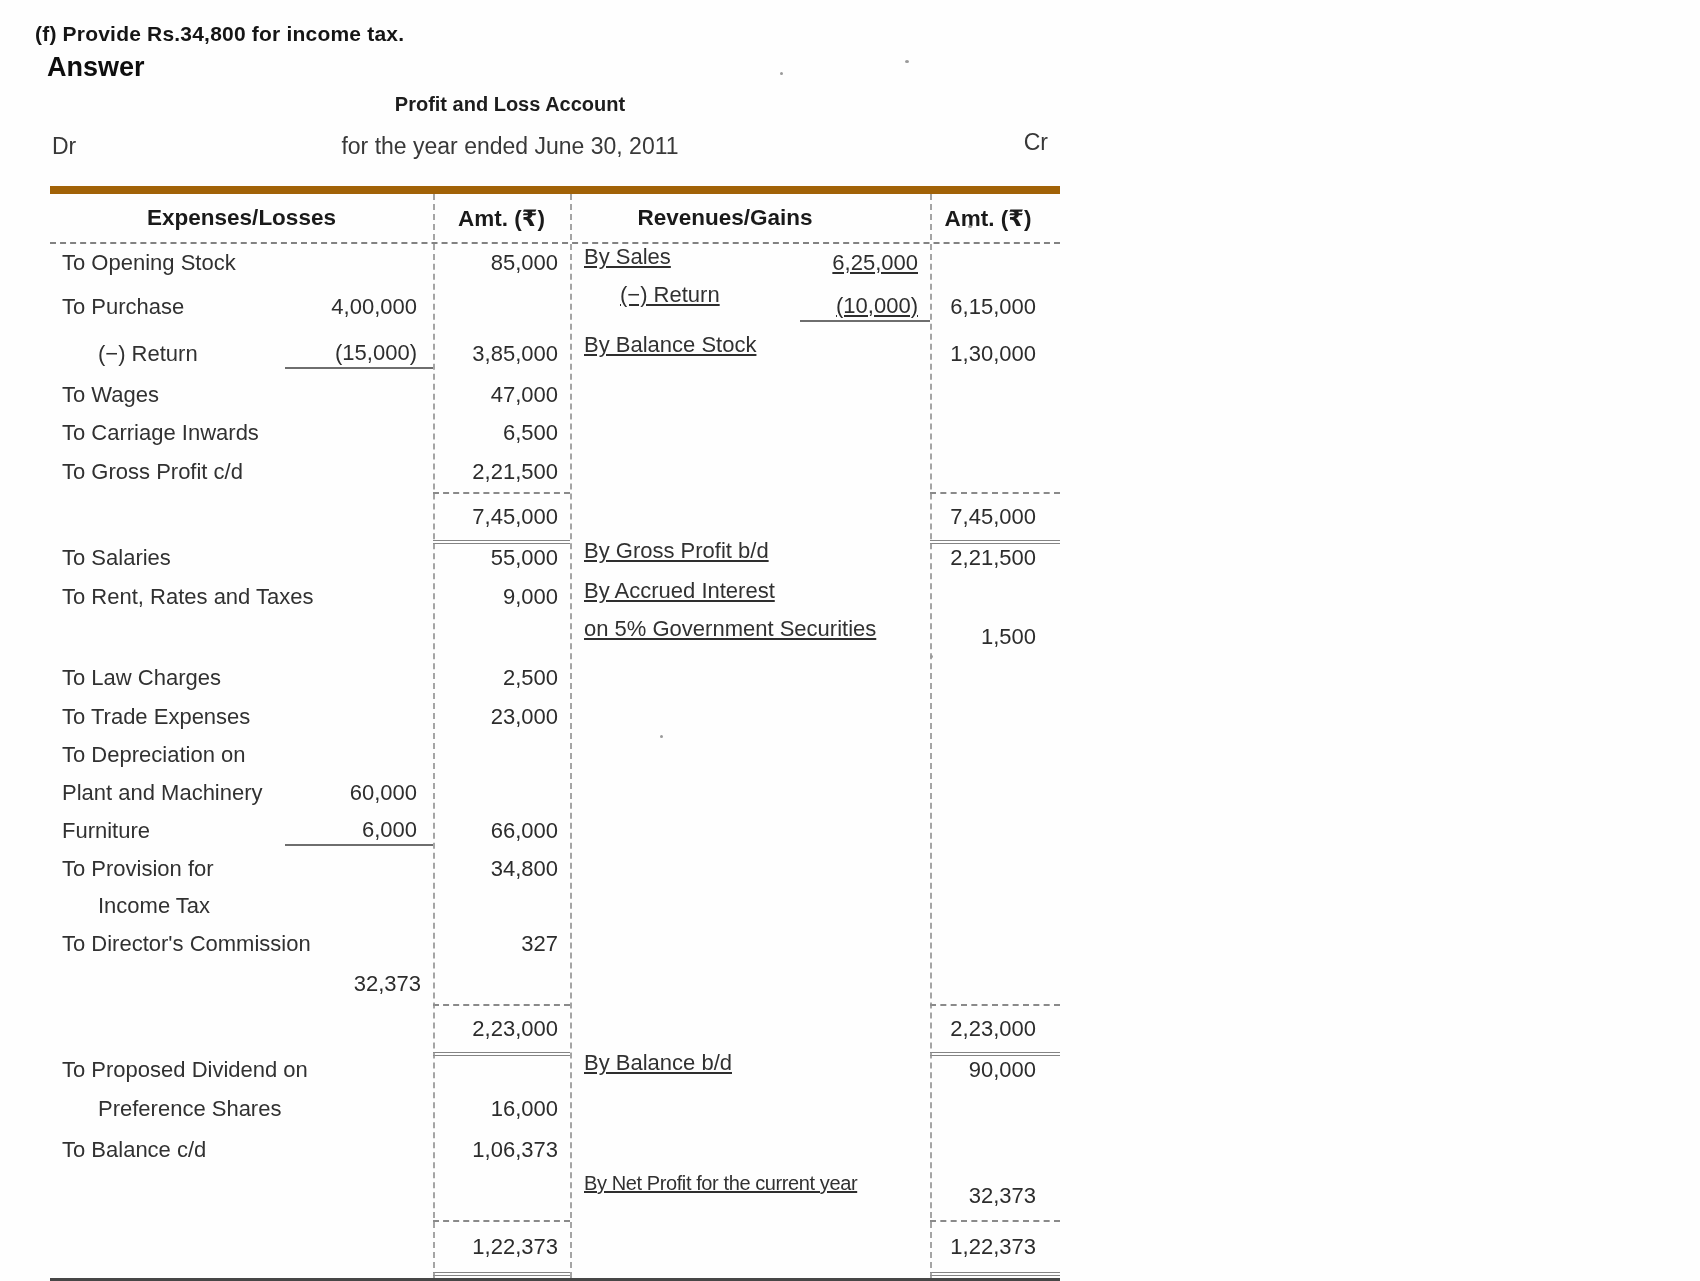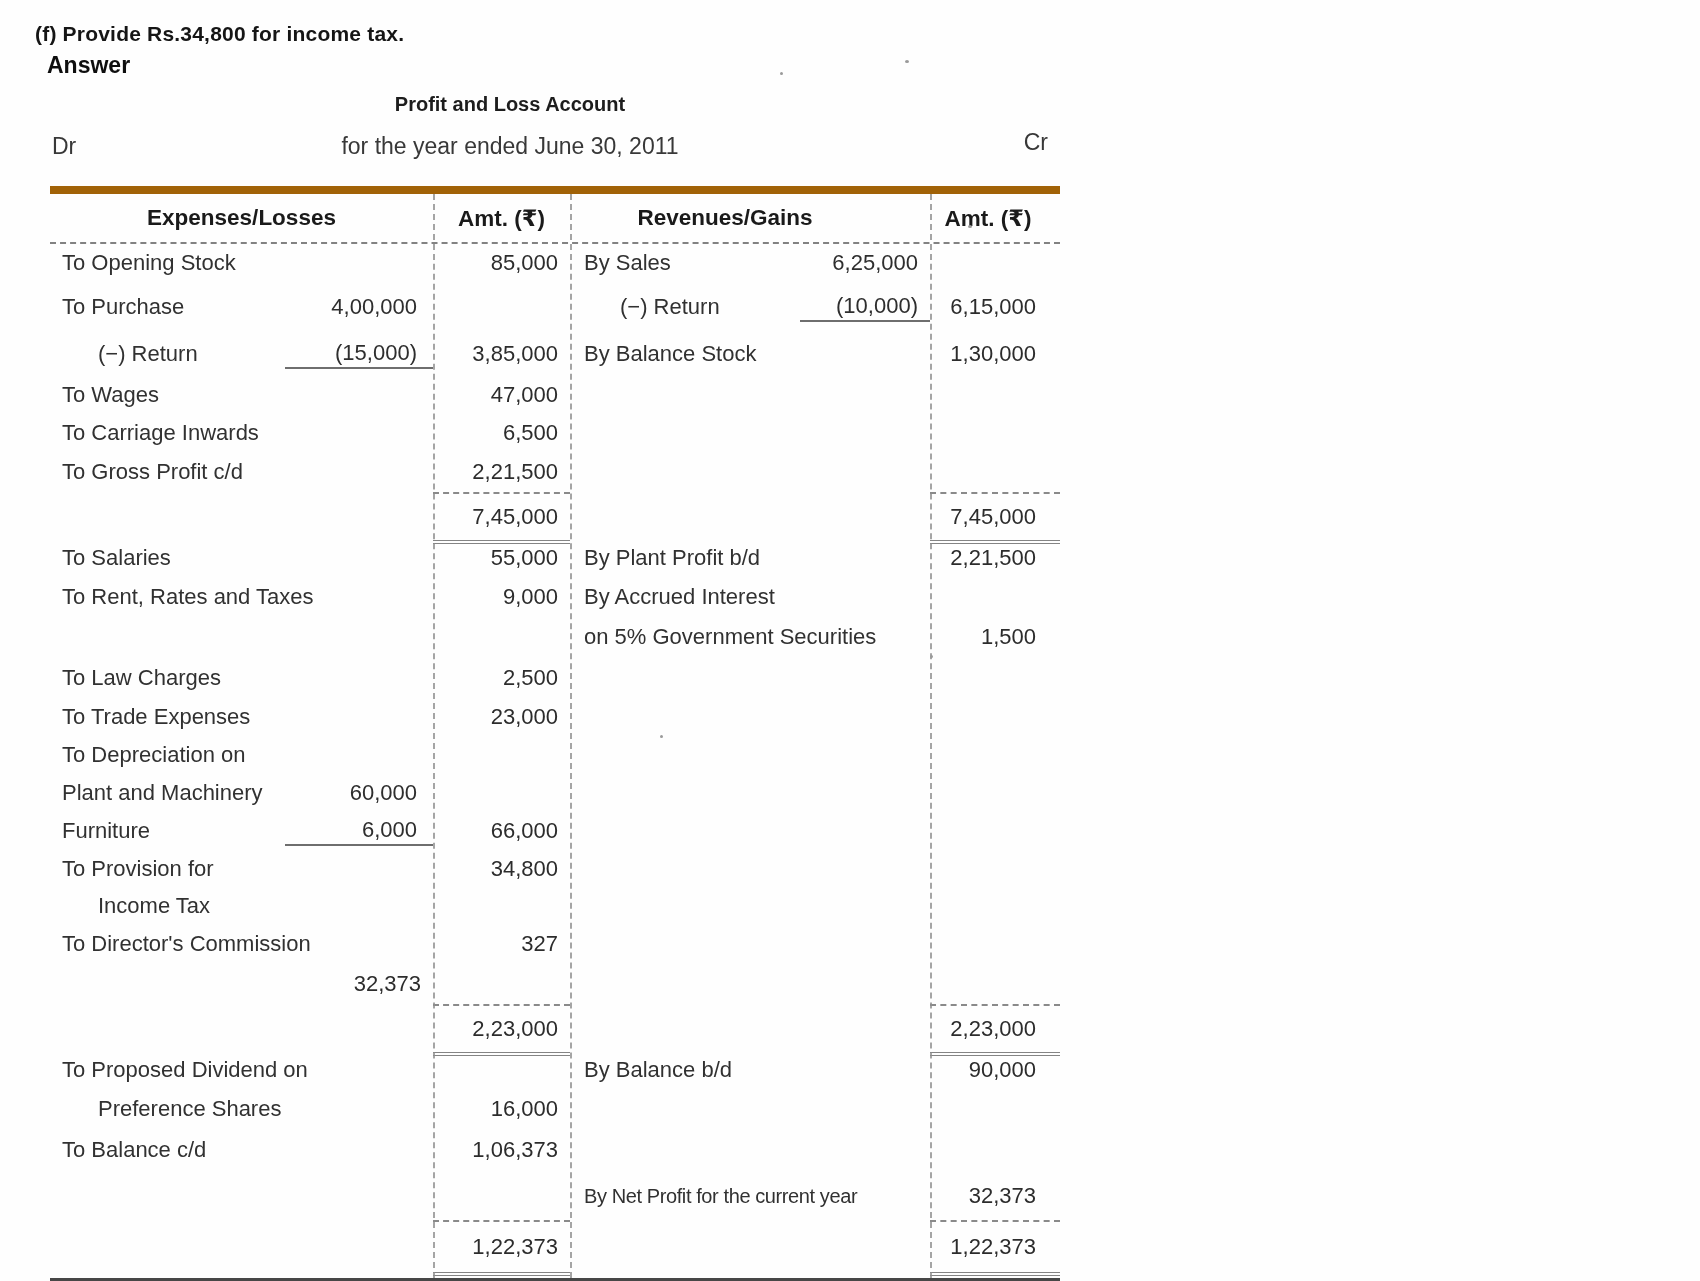--- a/index.html
+++ b/index.html
@@ -3,21 +3,21 @@
 <meta charset="utf-8">
 <style>
   html,body{margin:0;padding:0;}
   body{
     width:1700px;height:1281px;position:relative;
     background:#fefefe;
     font-family:"Liberation Sans","DejaVu Sans",sans-serif;
     color:#2e2e2e;overflow:hidden;
   }
   .cond{position:absolute;left:35px;top:22px;font-size:21px;font-weight:700;color:#151515;letter-spacing:.2px;}
-  .answer{position:absolute;left:47px;top:52px;font-size:23px;font-weight:700;color:#0e0e0e;}
+  .answer{position:absolute;left:47px;top:52px;font-size:27px;font-weight:700;color:#0e0e0e;}
   .title{position:absolute;left:50px;top:93px;width:920px;text-align:center;font-size:20px;font-weight:700;color:#1d1d1d;}
   .subrow{position:absolute;left:50px;top:133px;width:1010px;height:32px;font-size:23px;color:#383838;}
   .dr{position:absolute;left:2px;top:0;}
   .subtitle{position:absolute;left:0;top:0;width:920px;text-align:center;}
   .cr{position:absolute;right:12px;top:-4px;}
 
   .ptable{
     position:absolute;left:50px;top:186px;width:1010px;
     border-top:8px solid #a16207;border-bottom:3px solid #474747;
     padding-bottom:8px;background:transparent;
@@ -31,21 +31,21 @@
     font-weight:700;font-size:22.5px;color:#1a1a1a;text-align:center;
   }
   .thead .h3{padding-right:50px;}
   .thead .h4{padding-right:14px;}
 
   .trow{display:grid;grid-template-columns:383px 137px 360px 130px;font-size:22px;height:38px;}
   .h36{height:36px}.h40{height:40px}.h42{height:42px}.h44{height:44px}.h46{height:46px}.h48{height:48px}.h50{height:50px}
 
   .cell{height:100%;}
   .c1{display:flex;justify-content:space-between;align-items:center;padding-left:12px;}
-  .c3{display:flex;justify-content:space-between;align-items:center;padding-left:14px;}
+  .c3{display:flex;justify-content:space-between;padding-left:14px;text-decoration:underline;}
   .lbl{white-space:nowrap;color:#313131;}
   .ind{margin-left:36px;}
   .tight{font-size:20px;letter-spacing:-.4px;}
   .sub{width:132px;text-align:right;padding-right:16px;white-space:nowrap;align-self:center;}
   .c3 .sub{width:118px;padding-right:12px;}
   .ul{border-bottom:2px solid #6e6e6e;padding-bottom:1px;}
   .amt{display:flex;align-items:center;justify-content:flex-end;text-align:right;padding-right:12px;white-space:nowrap;color:#2c2c2c;}
   .c4.amt{padding-right:24px;}
   .tbox{border-top:2px dashed #8a8a8a;border-bottom:4px double #848484;}
 
@@ -146,21 +146,21 @@
     <div class="cell c3"></div>
     <div class="cell c4 amt tbox">7,45,000</div>
   </div>
 
   <div class="trow h40">
     <div class="cell c1">
         <span class="lbl">To Salaries</span>
       </div>
     <div class="cell c2 amt">55,000</div>
     <div class="cell c3">
-        <span class="lbl">By Plant Profit b/d</span>
+        <span class="lbl">By Gross Profit b/d</span>
       </div>
     <div class="cell c4 amt">2,21,500</div>
   </div>
 
   <div class="trow">
     <div class="cell c1">
         <span class="lbl">To Rent, Rates and Taxes</span>
       </div>
     <div class="cell c2 amt">9,000</div>
     <div class="cell c3">

